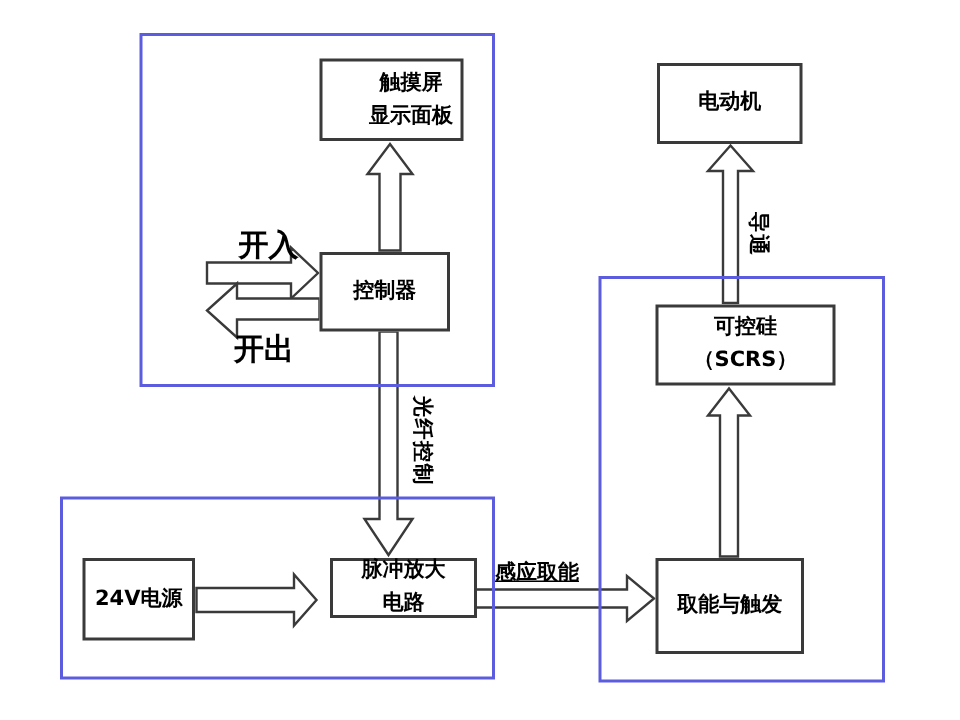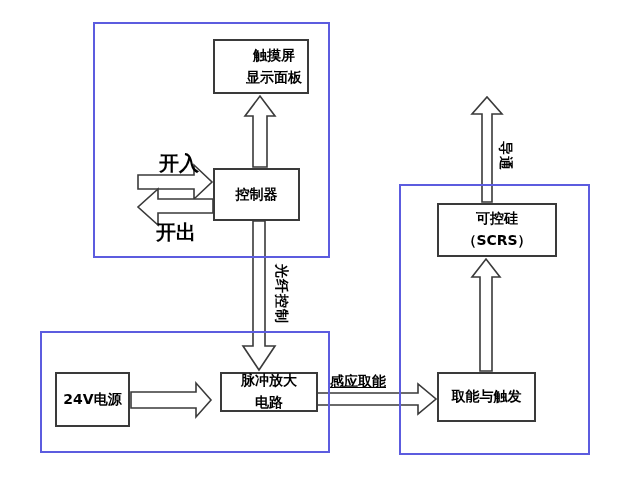--- a/index.html
+++ b/index.html
@@ -60,26 +60,27 @@
     <polygon class="arrow" points="482,202 482,114 472,114 487,97 502,114 492,114 492,202"></polygon>
   </svg>
 
   <div class="container" style="left:93px;top:22px;width:237px;height:236px;"></div>
   <div class="container" style="left:40px;top:331px;width:290px;height:122px;"></div>
   <div class="container" style="left:399px;top:184px;width:191px;height:271px;"></div>
 
   <div class="box" style="left:213px;top:39px;width:96px;height:55px;padding-left:26px;">触摸屏
 显示面板</div>
   <div class="box" style="left:213px;top:168px;width:87px;height:53px;">控制器</div>
+  <div class="box" style="left:438px;top:42px;width:97px;height:54px;">电动机</div>
   <div class="box" style="left:437px;top:203px;width:120px;height:54px;">可控硅
 （SCRS）</div>
   <div class="box" style="left:55px;top:372px;width:75px;height:55px;">24V电源</div>
   <div class="box" style="left:196px;top:372px;width:98px;height:40px;margin-left:24px;">脉冲放大
 电路</div>
-  <div class="box" style="left:437px;top:372px;width:99px;height:50px;">取能与触发</div>
+  <div class="box" style="left:437px;top:372px;width:99px;height:64px;">取能与触发</div>
 
   <div class="lbl" style="left:159px;top:150px;">开入</div>
   <div class="lbl" style="left:156px;top:219px;text-align:right;">开出</div>
   <div class="lbl-rot" style="left:246px;top:285px;width:70px;height:18px;">光纤控制</div>
   <div class="lbl" style="left:330px;top:373px;font-size:14px;text-decoration:underline;">感应取能</div>
   <div class="lbl-rot" style="left:485px;top:148px;width:40px;height:16px;">导通</div>
 
 </div>
 
 </body></html>

